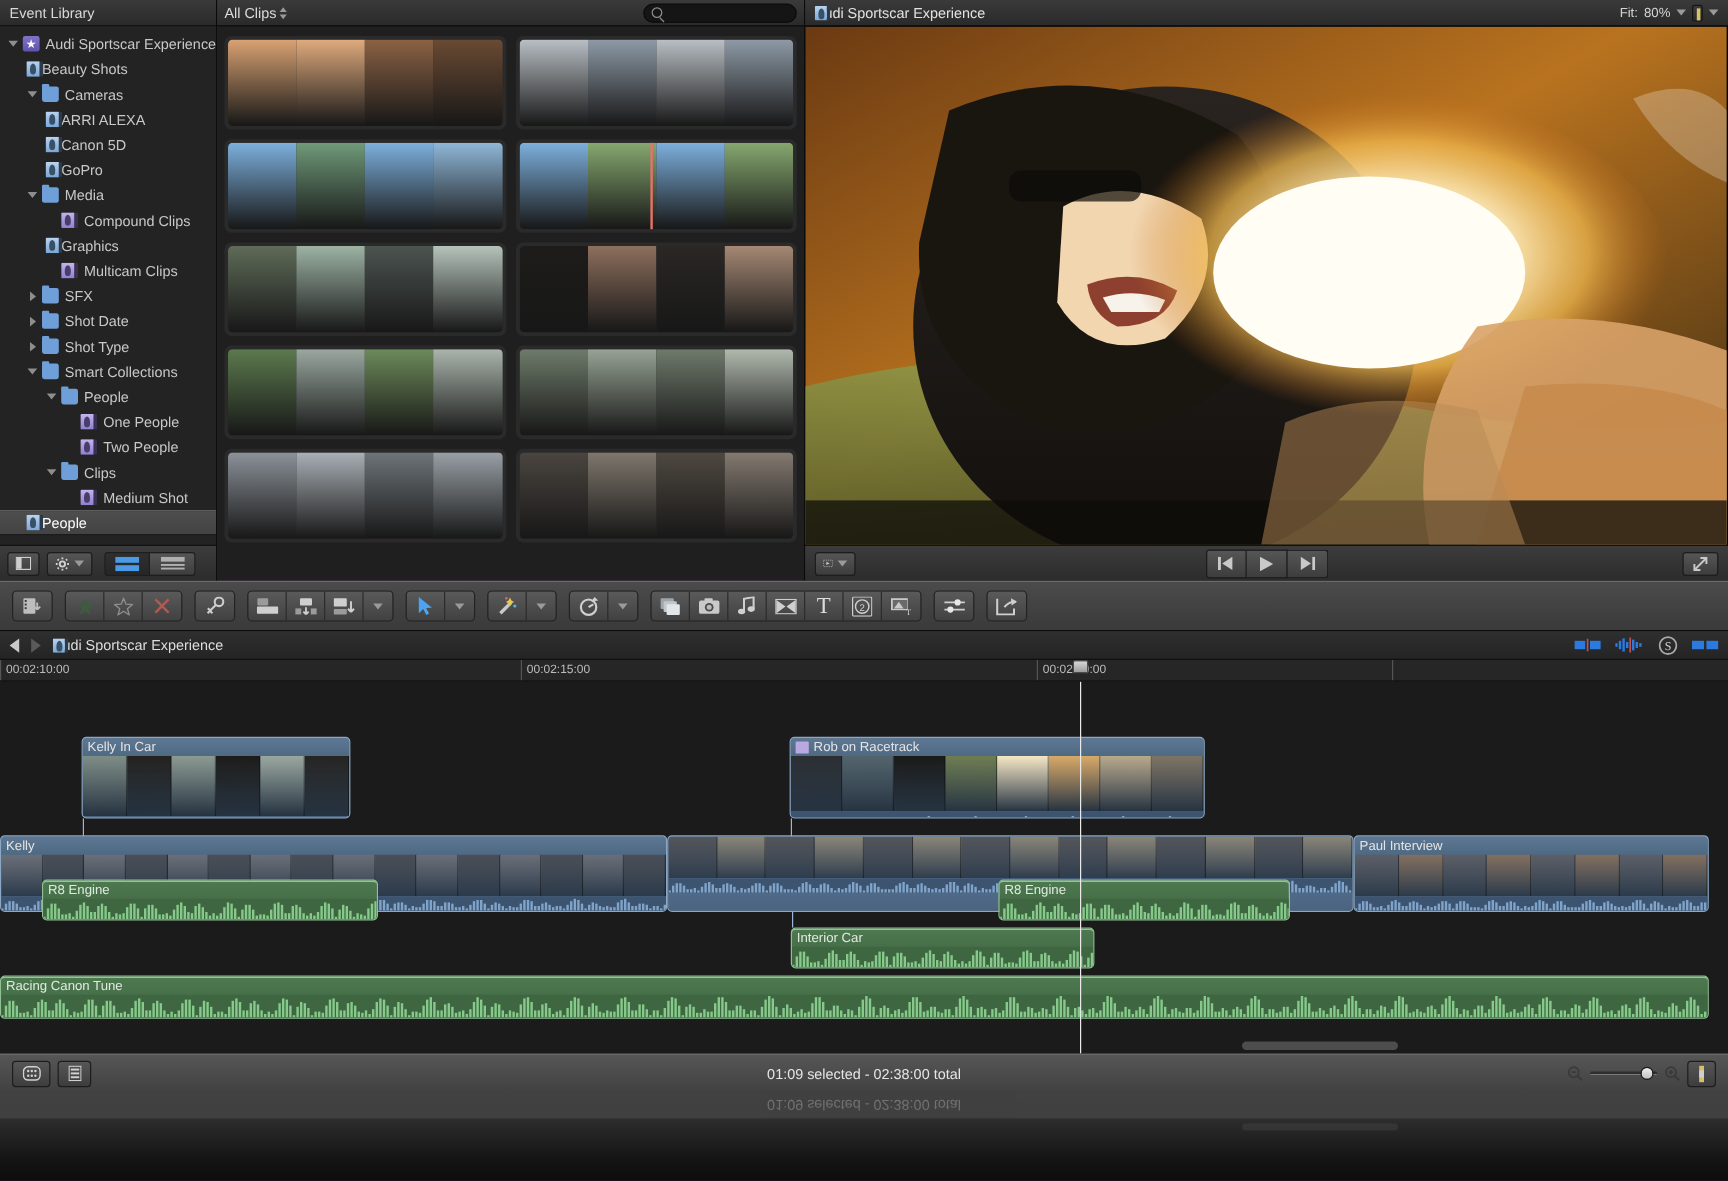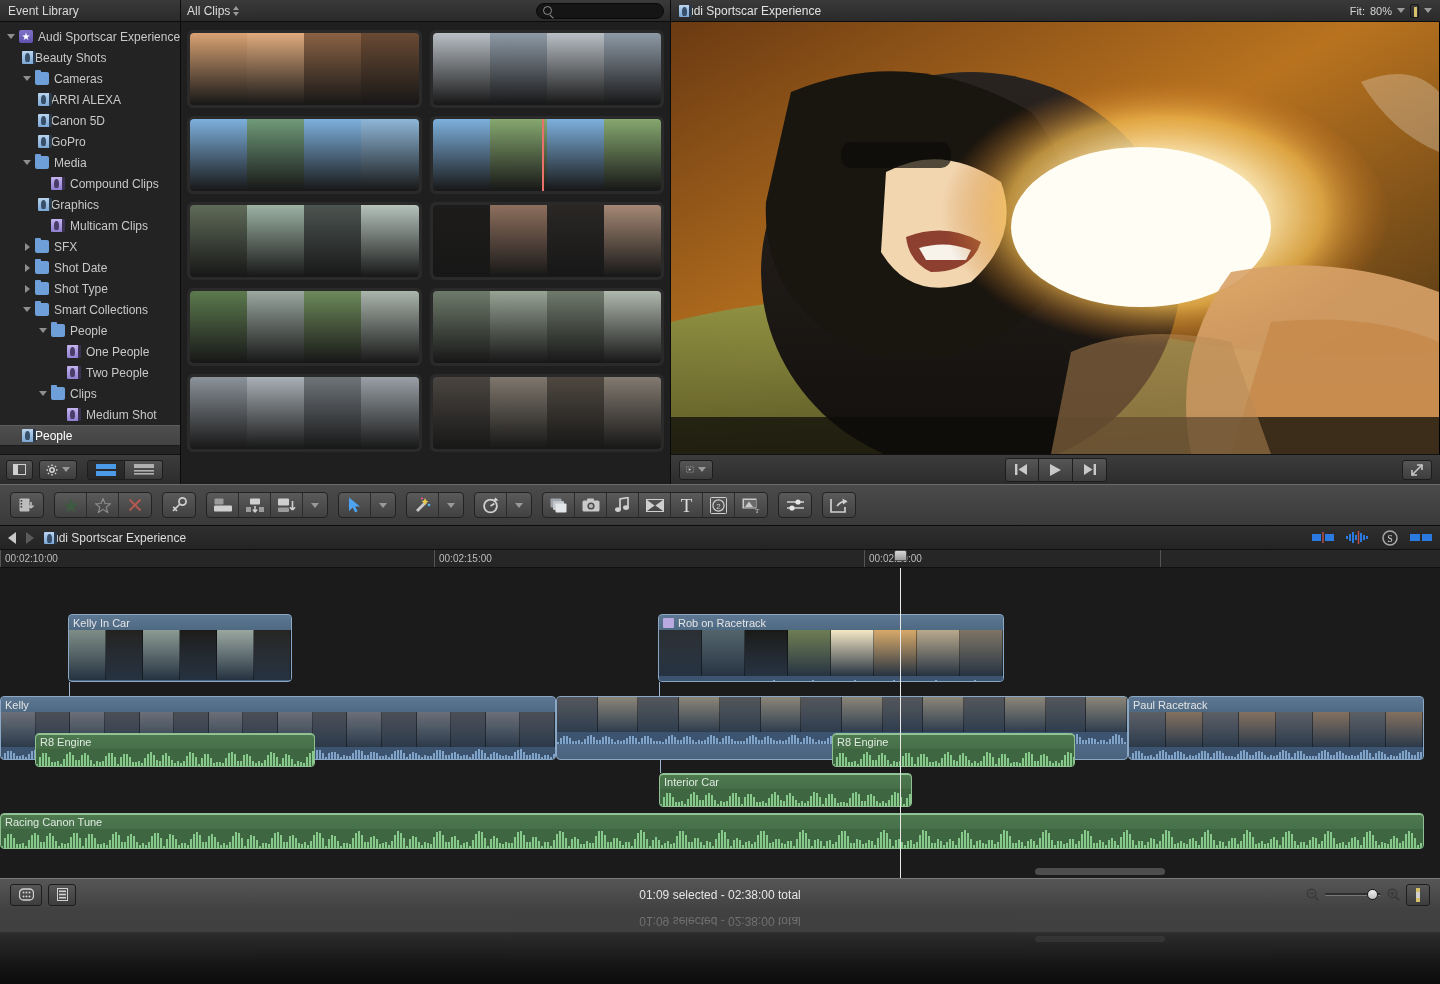--- a/index.html
+++ b/index.html
@@ -1231,21 +1231,21 @@
               <div class="w" style="left: 552px; height: 5.16118px;"></div>
               <div class="w" style="left: 555px; height: 8.24211px;"></div>
               <div class="w" style="left: 558px; height: 9.71095px;"></div>
               <div class="w" style="left: 561px; height: 8.79997px;"></div>
               <div class="w" style="left: 564px; height: 5.79503px;"></div>
               <div class="w" style="left: 567px; height: 2.09134px;"></div>
             </div>
           </div>
           <div class="clip vclip" style="left: 1128px; top: 0px; width: 296px; height: 64px;">
             <div class="lbl">
-              <span>Paul Racetrack</span>
+              <span>Paul Interview</span>
             </div>
             <div class="film" style="height: 35px;">
               <div style="background: linear-gradient(rgb(92, 95, 102), rgba(0, 0, 0, 0.45));"></div>
               <div style="background: linear-gradient(rgb(131, 112, 95), rgba(0, 0, 0, 0.45));"></div>
               <div style="background: linear-gradient(rgb(92, 95, 102), rgba(0, 0, 0, 0.45));"></div>
               <div style="background: linear-gradient(rgb(131, 112, 95), rgba(0, 0, 0, 0.45));"></div>
               <div style="background: linear-gradient(rgb(92, 95, 102), rgba(0, 0, 0, 0.45));"></div>
               <div style="background: linear-gradient(rgb(131, 112, 95), rgba(0, 0, 0, 0.45));"></div>
               <div style="background: linear-gradient(rgb(92, 95, 102), rgba(0, 0, 0, 0.45));"></div>
               <div style="background: linear-gradient(rgb(131, 112, 95), rgba(0, 0, 0, 0.45));"></div>

